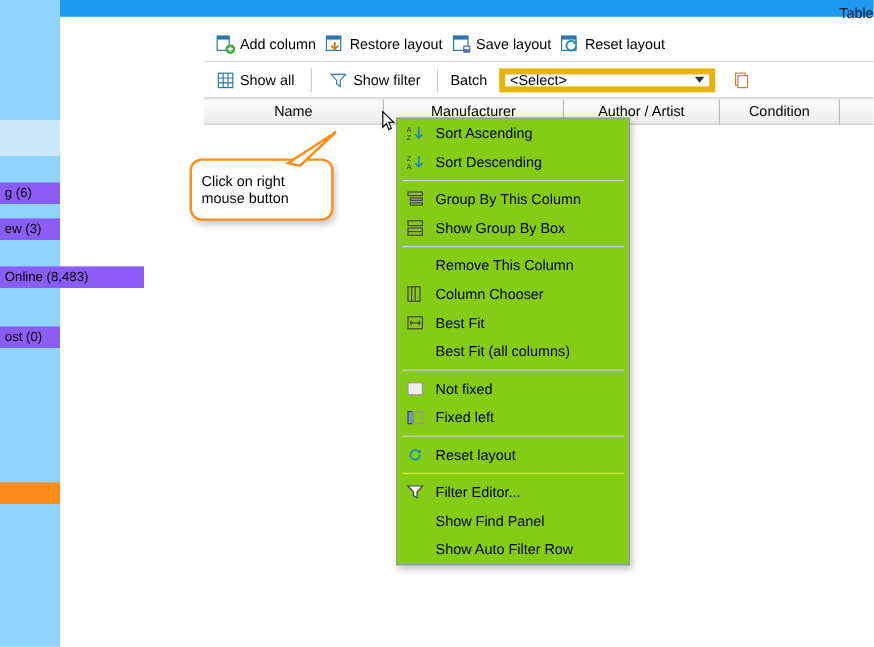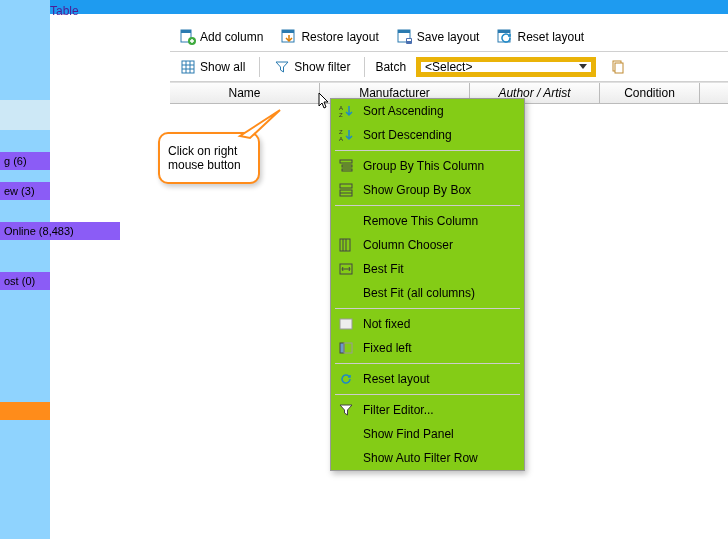--- a/index.html
+++ b/index.html
@@ -2,41 +2,41 @@
 <html><head>
   <meta charset="utf-8">
   <style>
     * { box-sizing: border-box; margin: 0; padding: 0; }
     body { font-family: "Segoe UI", Tahoma, sans-serif; font-size: 12px; background: #fff; width: 728px; height: 539px; overflow: hidden; position: relative; }
     .frame { position: absolute; left: 0; top: 0; width: 728px; height: 539px; }
     .sidebar { position: absolute; left: 0; top: 0; width: 50px; height: 100%; background: #8fd3fe; }
     .sidebar-item { padding: 3px 4px; font-size: 11px; background: #8b5cf6; margin-bottom: 2px; white-space: nowrap; overflow: hidden; }
     .sidebar .selected-row { background: #cde8f6; }
     .sidebar .orange { background: #ff8c1a; color: #fff; height: 18px; }
-    .titlebar { position: absolute; left: 50px; top: 0; right: 0; height: 14px; background: #1e9bf0; color: #4c1d95; text-align: left; line-height: 22px; font-size: 12px; }
-    .toolbar { position: absolute; left: 170px; top: 22px; right: 0; height: 30px; background: #fff; border-bottom: 1px solid #d0d0d0; display: flex; align-items: center; padding: 0 6px; gap: 10px; }
+    .titlebar { position: absolute; left: 50px; top: 0; right: 0; height: 14px; background: #1e9bf0; color: #0f172a; text-align: right; line-height: 22px; font-size: 12px; }
+    .toolbar { position: absolute; left: 170px; top: 22px; right: 0; height: 30px; background: #fff; border-bottom: 1px solid #d0d0d0; display: flex; align-items: center; padding: 0 6px; }
     .toolbar2 { position: absolute; left: 170px; top: 52px; right: 0; height: 30px; background: #fff; border-bottom: 1px solid #d0d0d0; display: flex; align-items: center; padding: 0 6px; gap: 10px; }
     .tb-btn { display: inline-flex; align-items: center; gap: 4px; cursor: pointer; padding: 2px 4px; }
     .ico { width: 16px; height: 16px; display: inline-block; }
     .sep { width: 1px; height: 20px; background: #ccc; }
     .batch-select { border: 5px solid #eab308; height: 20px; padding: 0 4px; min-width: 180px; background: #fff; display: flex; align-items: center; justify-content: space-between; }
     .dropdown-arrow { border-left: 4px solid transparent; border-right: 4px solid transparent; border-top: 5px solid #333; }
     .headers { position: absolute; left: 170px; top: 82px; right: 0; height: 22px; background: linear-gradient(#fdfdfd, #ececec); border-bottom: 1px solid #bbb; border-top: 1px solid #e0e0e0; display: flex; }
     .header-cell { border-right: 1px solid #bbb; padding: 3px 8px; text-align: center; font-size: 12px; }
     .hc-name { width: 150px; }
     .hc-manu { width: 150px; }
-    .hc-author { width: 130px; font-style: italic; }
+    .hc-author { width: 130px; }
     .hc-cond { width: 100px; }
     .cursor { position: absolute; left: 318px; top: 92px; z-index: 50; }
     .cursor svg { width: 16px; height: 20px; }
     .context-menu { position: absolute; left: 330px; top: 98px; width: 195px; background: #84cc16; border: 1px solid #999; box-shadow: 2px 3px 6px rgba(0,0,0,0.25); z-index: 40; }
     .menu-item { display: flex; align-items: center; height: 24px; padding: 0 8px 0 6px; gap: 8px; cursor: pointer; }
     .menu-icon { width: 18px; height: 18px; display: flex; align-items: center; justify-content: center; flex-shrink: 0; }
     .menu-sep { height: 1px; background: #ccc; margin: 3px 4px; }
-    .callout { position: absolute; left: 158px; top: 132px; width: 102px; background: #fff; border: 2px solid #ff8c1a; border-radius: 10px; padding: 10px 8px; font-size: 12px; z-index: 30; box-shadow: 2px 3px 5px rgba(0,0,0,0.2); }
+    .callout { position: absolute; left: 158px; top: 132px; width: 120px; background: #fff; border: 2px solid #ff8c1a; border-radius: 10px; padding: 10px 8px; font-size: 12px; z-index: 30; box-shadow: 2px 3px 5px rgba(0,0,0,0.2); }
     .callout-tail { position: absolute; left: 235px; top: 108px; z-index: 31; }
     .callout-tail svg { width: 50px; height: 40px; }
     .grid-area { position: absolute; left: 170px; top: 104px; right: 0; bottom: 0; background: #fff; }
   </style>
 </head>
 <body>
 
 <div class="frame">
   <div class="sidebar">
     <div style="height:100px"></div>

